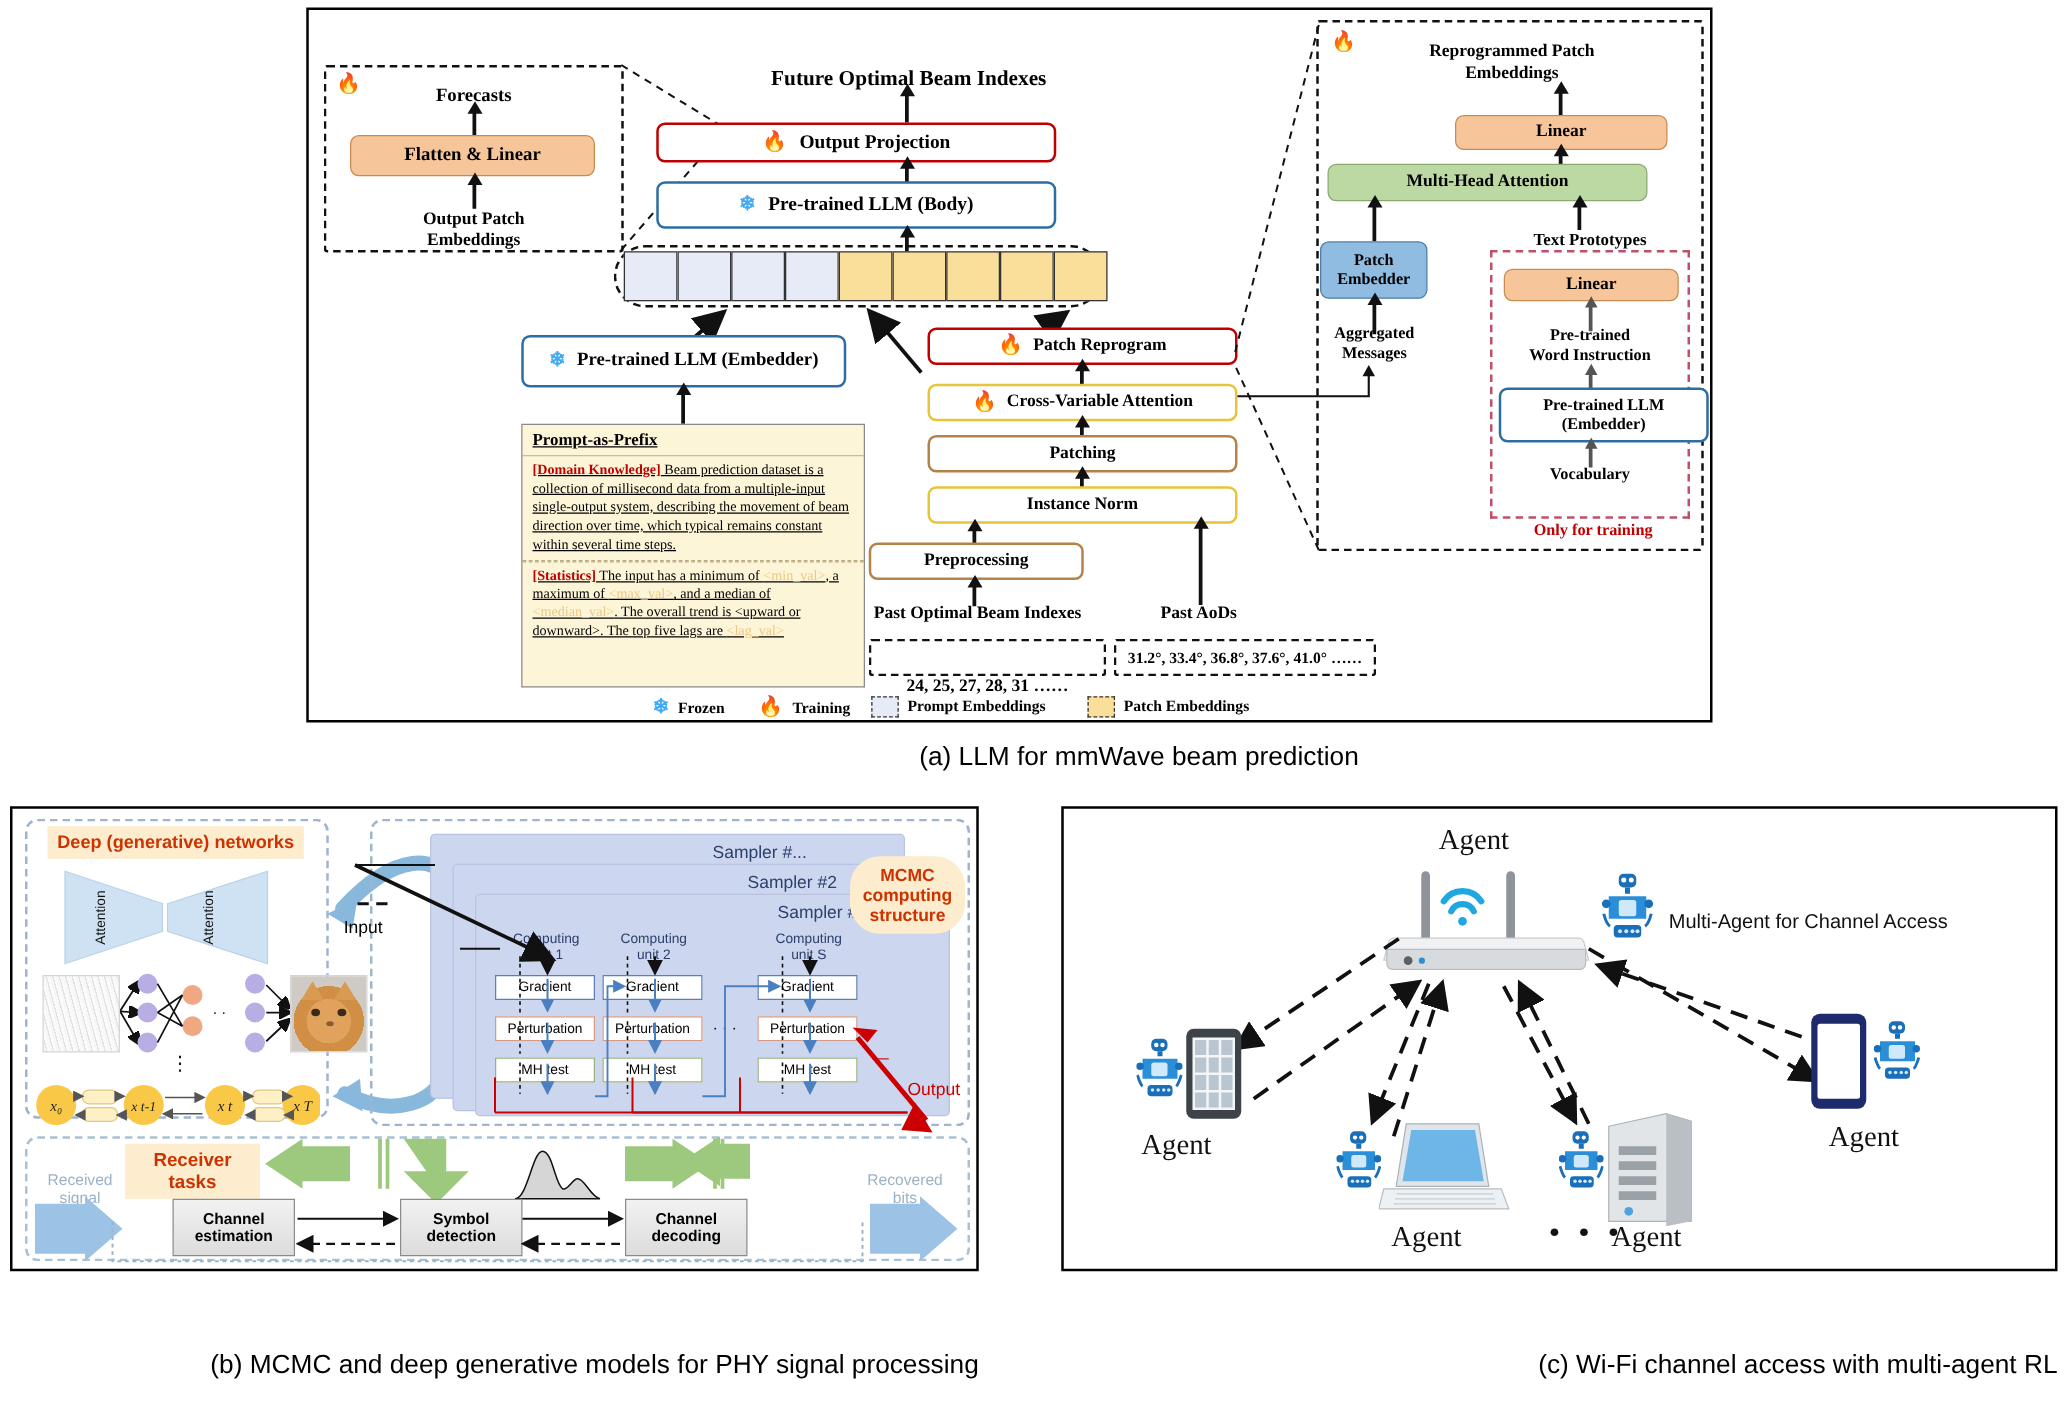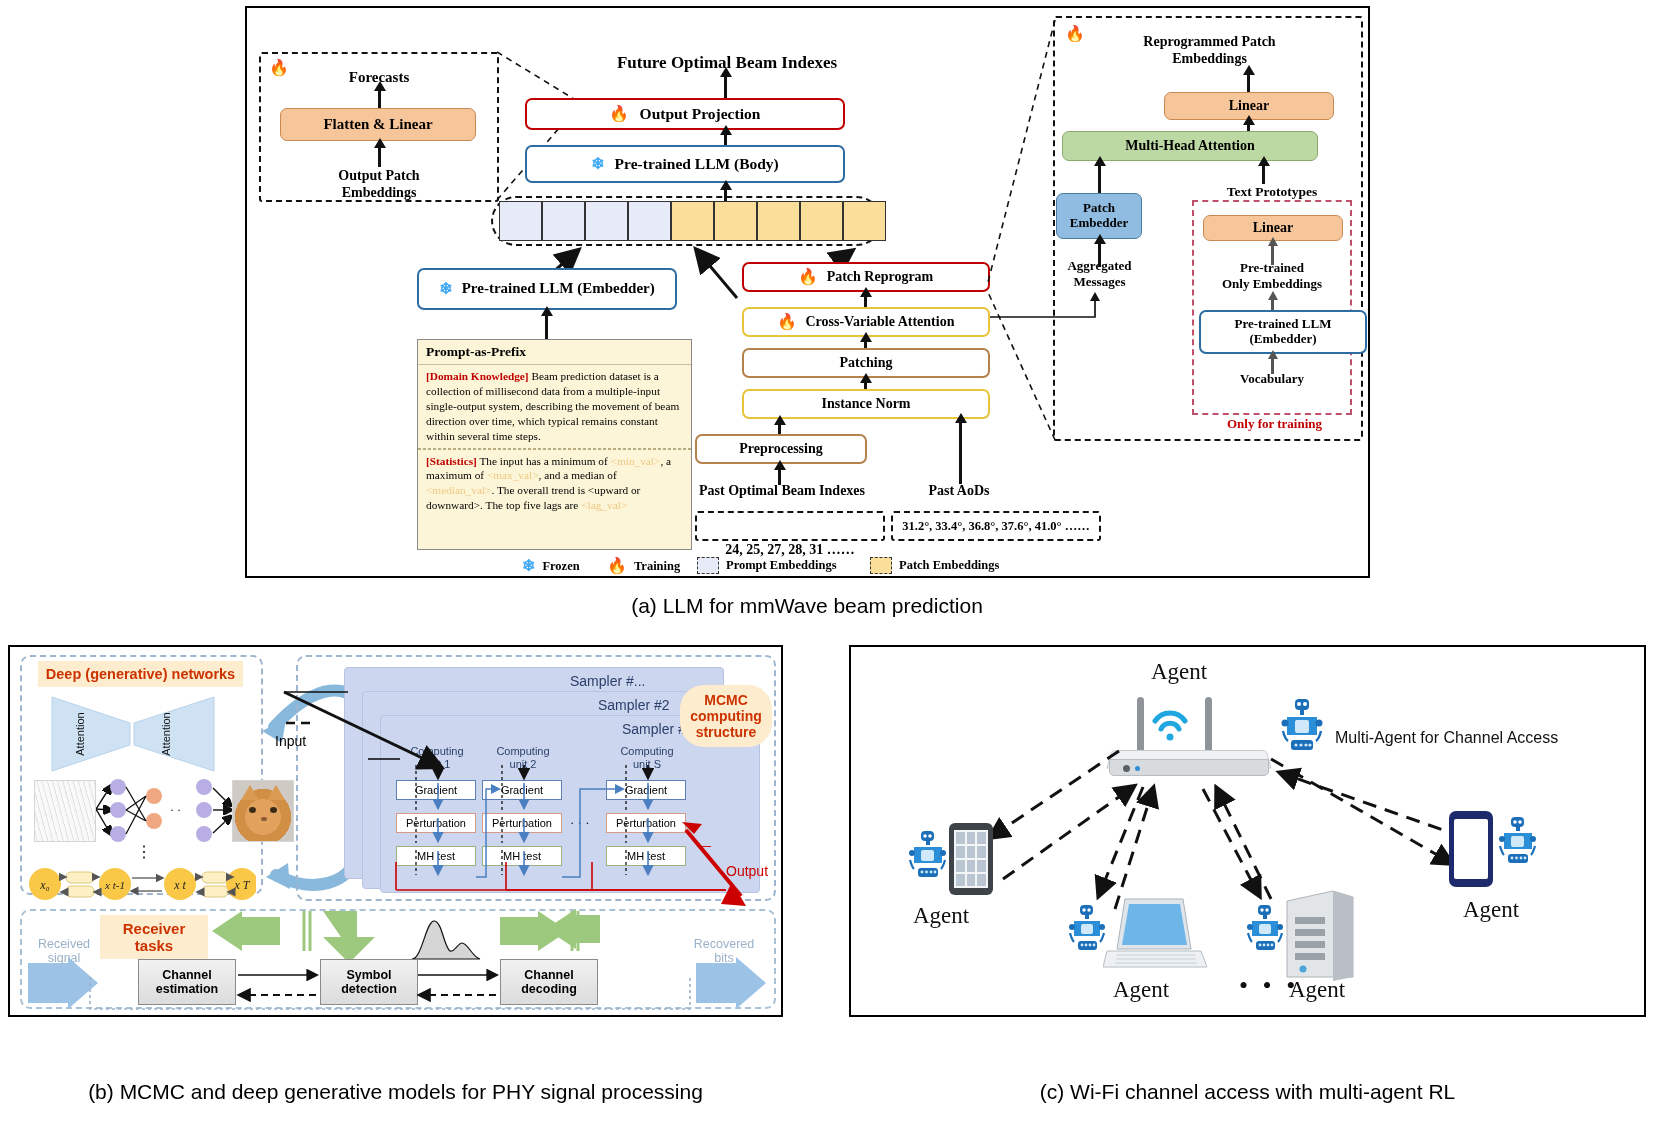--- a/index.html
+++ b/index.html
@@ -44,21 +44,21 @@
     content:""; position:absolute; left:50%; top:-8px; transform:translateX(-50%);
     border-left:5px solid transparent; border-right:5px solid transparent;
     border-bottom:9px solid #555;
   }
 
   
   .panelA { position:absolute; left:245px; top:6px; width:1125px; height:572px; border:2px solid #000; background:#fff; }
   .panelB { position:absolute; left:8px; top:645px; width:775px; height:372px; border:2px solid #000; background:#fff;padding-left:10px; }
   .panelC { position:absolute; left:849px; top:645px; width:797px; height:372px; border:2px solid #000; background:#fff; }
 
-  .caption { position:absolute; font-size:21px; font-family:"Liberation Sans", sans-serif; color:#000; text-align:center; }
+  .caption { position:absolute; font-size:21px; font-family:"Liberation Sans", sans-serif; color:#000; text-align:right; }
 
   
   .flame { font-size:16px; line-height:1; }
   .snow  { font-size:16px; line-height:1; color:#3fa9f5; }
 
   
   .tok { width:43px; height:40px; border:1px solid #333; }
   .tokP { background:#e6ebf7; }
   .tokY { background:#fadf9a; }
 
@@ -160,21 +160,21 @@
     <line x1="260" y1="55" x2="222" y2="10" stroke="#111" stroke-width="3" marker-end="url(#bk)"></line>
     <line x1="330" y1="40" x2="372" y2="10" stroke="#111" stroke-width="3" marker-end="url(#bk)"></line>
   </svg>
 
   <div class="rbox" style="left:170px; top:260px; width:260px; height:42px; border:2px solid #2e6da4; font-size:15px;">
     <span class="snow" style="margin-right:9px;">❄</span>
     <span>Pre-trained LLM (Embedder)</span>
   </div>
   <div class="arrU" style="left:298px; top:307px; height:27px;"></div>
 
-  <div class="promptBox" style="left:170px; top:331px; width:275px; height:211px;">
+  <div class="promptBox" style="left:170px; top:331px; width:275px; height:211px;text-decoration:underline;">
     <div class="promptTitle">Prompt-as-Prefix</div>
     <div class="promptSec">
       <span class="kRed">[Domain Knowledge]</span><span> Beam prediction dataset is a collection of millisecond data from a multiple-input single-output system, describing the movement of beam direction over time, which typical remains constant within several time steps.</span>
     </div>
     <div class="sep"></div>
     <div class="sep"></div>
     <div class="promptSec">
       <span class="kRed">[Statistics]</span><span> The input has a minimum of </span><span class="kOrange">&lt;min_val&gt;</span><span>, a maximum of </span><span class="kOrange">&lt;max_val&gt;</span><span>, and a median of </span><span class="kOrange">&lt;median_val&gt;</span><span>. The overall trend is &lt;upward or downward&gt;. The top five lags are </span><span class="kOrange">&lt;lag_val&gt;</span>
     </div>
   </div>
@@ -255,21 +255,21 @@
     <path d="M0,24 L105,24 L105,4" stroke="#111" stroke-width="1.7" fill="none"></path>
     <path d="M100,8 L105,-1 L110,8 z" fill="#111"></path>
   </svg>
 
   <div class="abs" style="left:945px; top:192px; width:160px; height:215px; border:2px dashed #c0506a;"></div>
   <div class="lbl" style="left:945px; top:176px; width:160px; font-size:13.5px; background:#fff;">Text Prototypes</div>
 
   <div class="rbox" style="left:956px; top:207px; width:140px; height:26px; background:#f7c59a; border:1.5px solid #c98a52; font-size:14px;">Linear</div>
   <div class="arrGrayU" style="left:1024px; top:237px; height:20px;"></div>
   <div class="lbl" style="left:945px; top:252px; width:160px; font-size:13px; white-space:pre-line;">Pre-trained
-Only Embeddings</div>
+Word Instruction</div>
   <div class="arrGrayU" style="left:1024px; top:291px; height:16px;"></div>
   <div class="rbox" style="left:952px; top:302px; width:168px; height:44px; border:2px solid #2e6da4; font-size:13px; white-space:pre-line;">Pre-trained LLM
 (Embedder)</div>
   <div class="arrGrayU" style="left:1024px; top:350px; height:16px;"></div>
   <div class="lbl" style="left:955px; top:363px; width:140px; font-size:13px;text-align:center;">Vocabulary</div>
   <div class="lbl" style="left:945px; top:408px; width:165px; font-size:13px; color:#c00000;">Only for training</div>
 </div>
 
 <div class="panelB">
 

